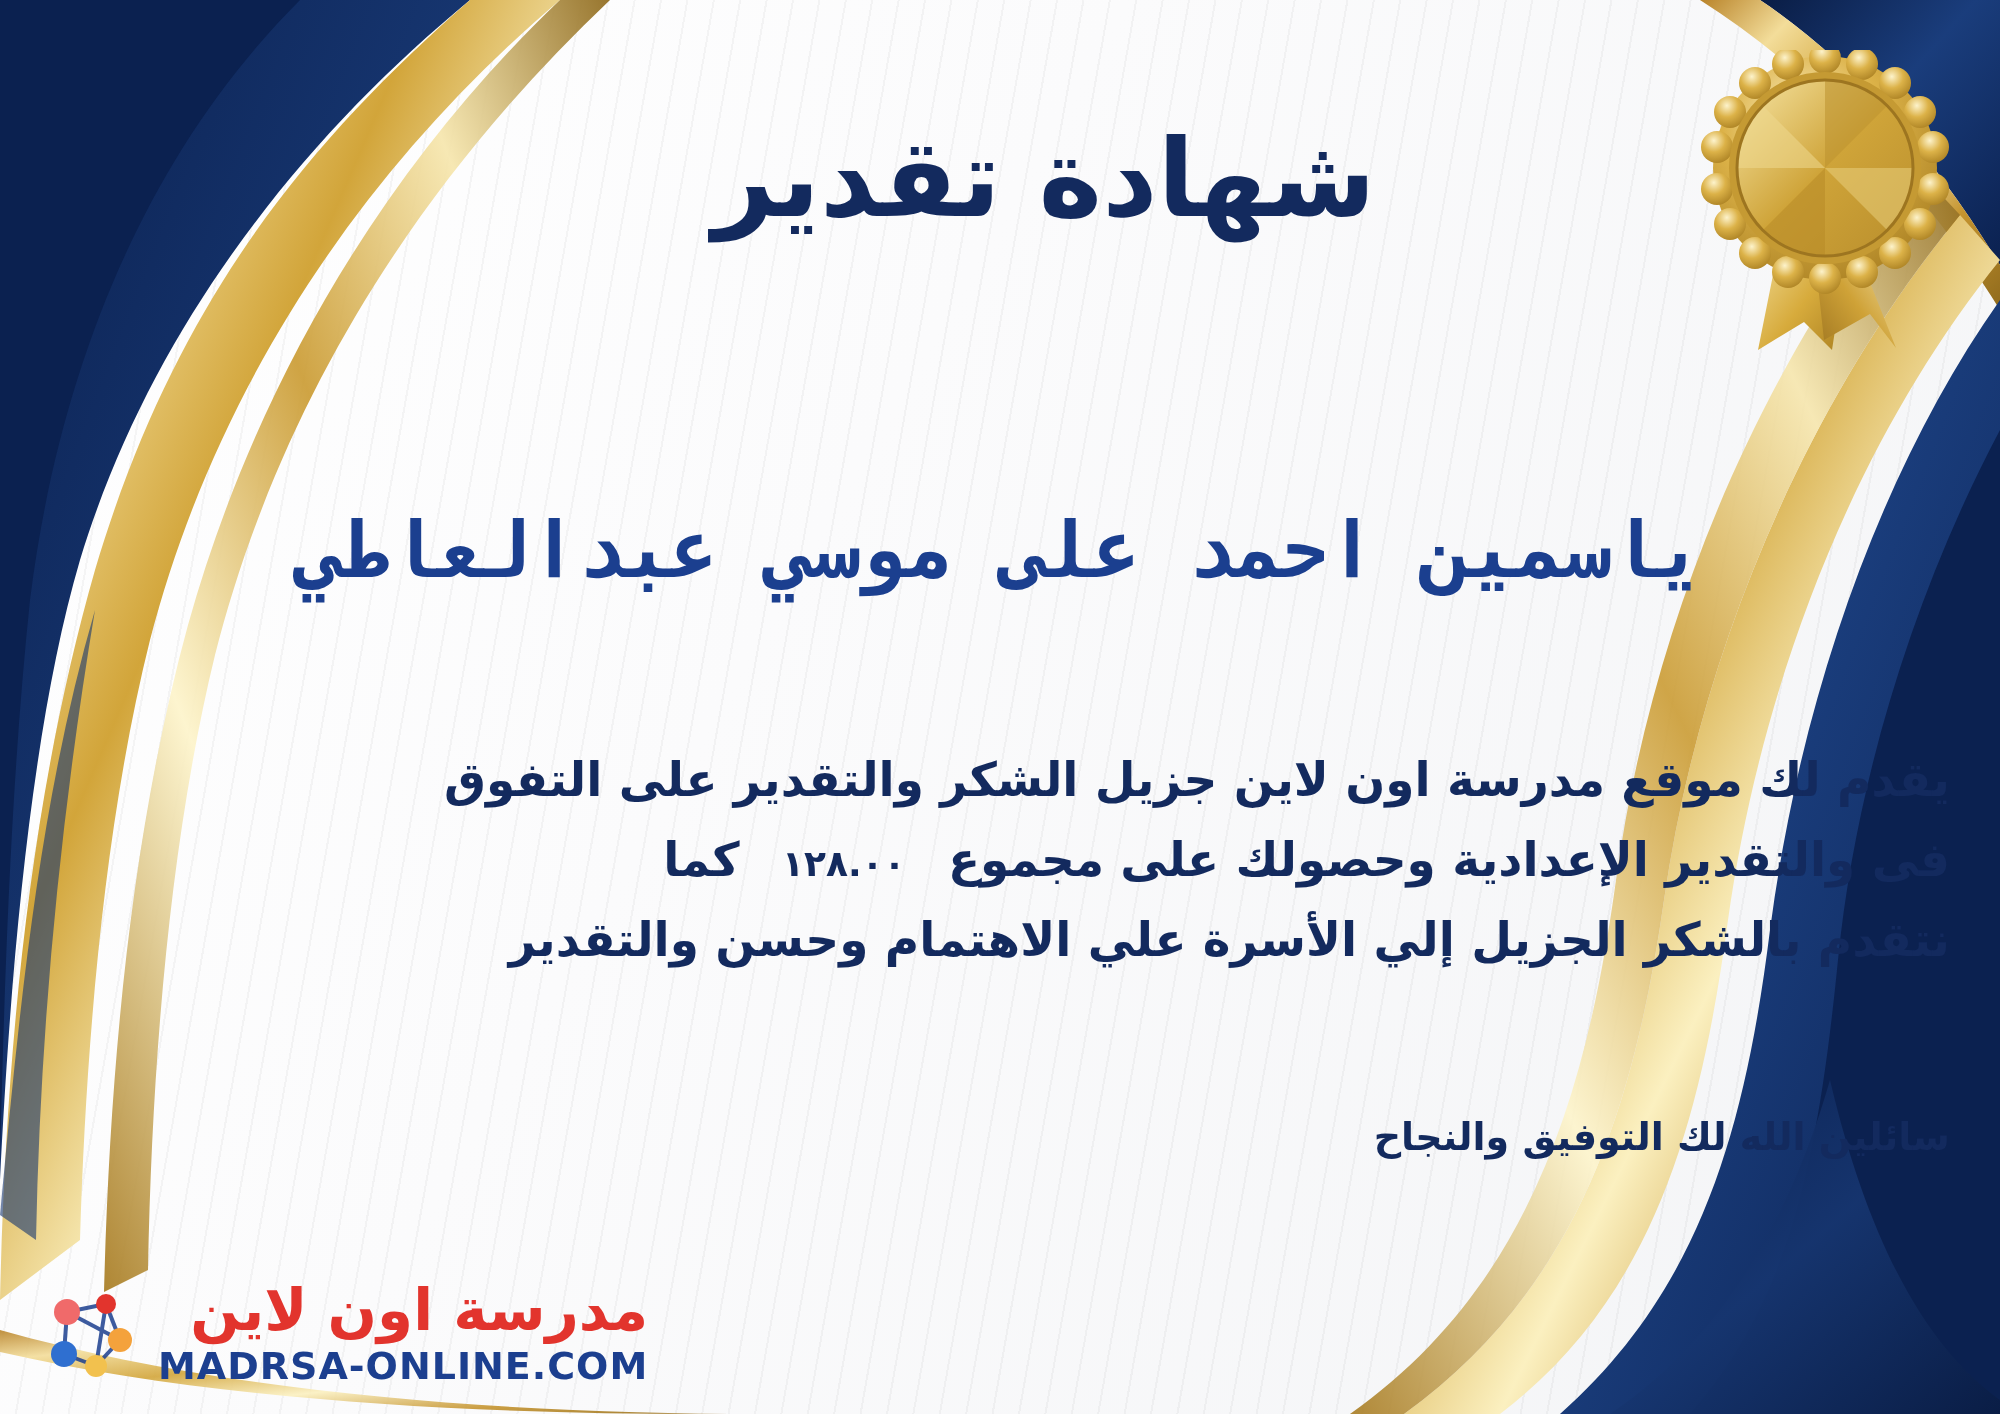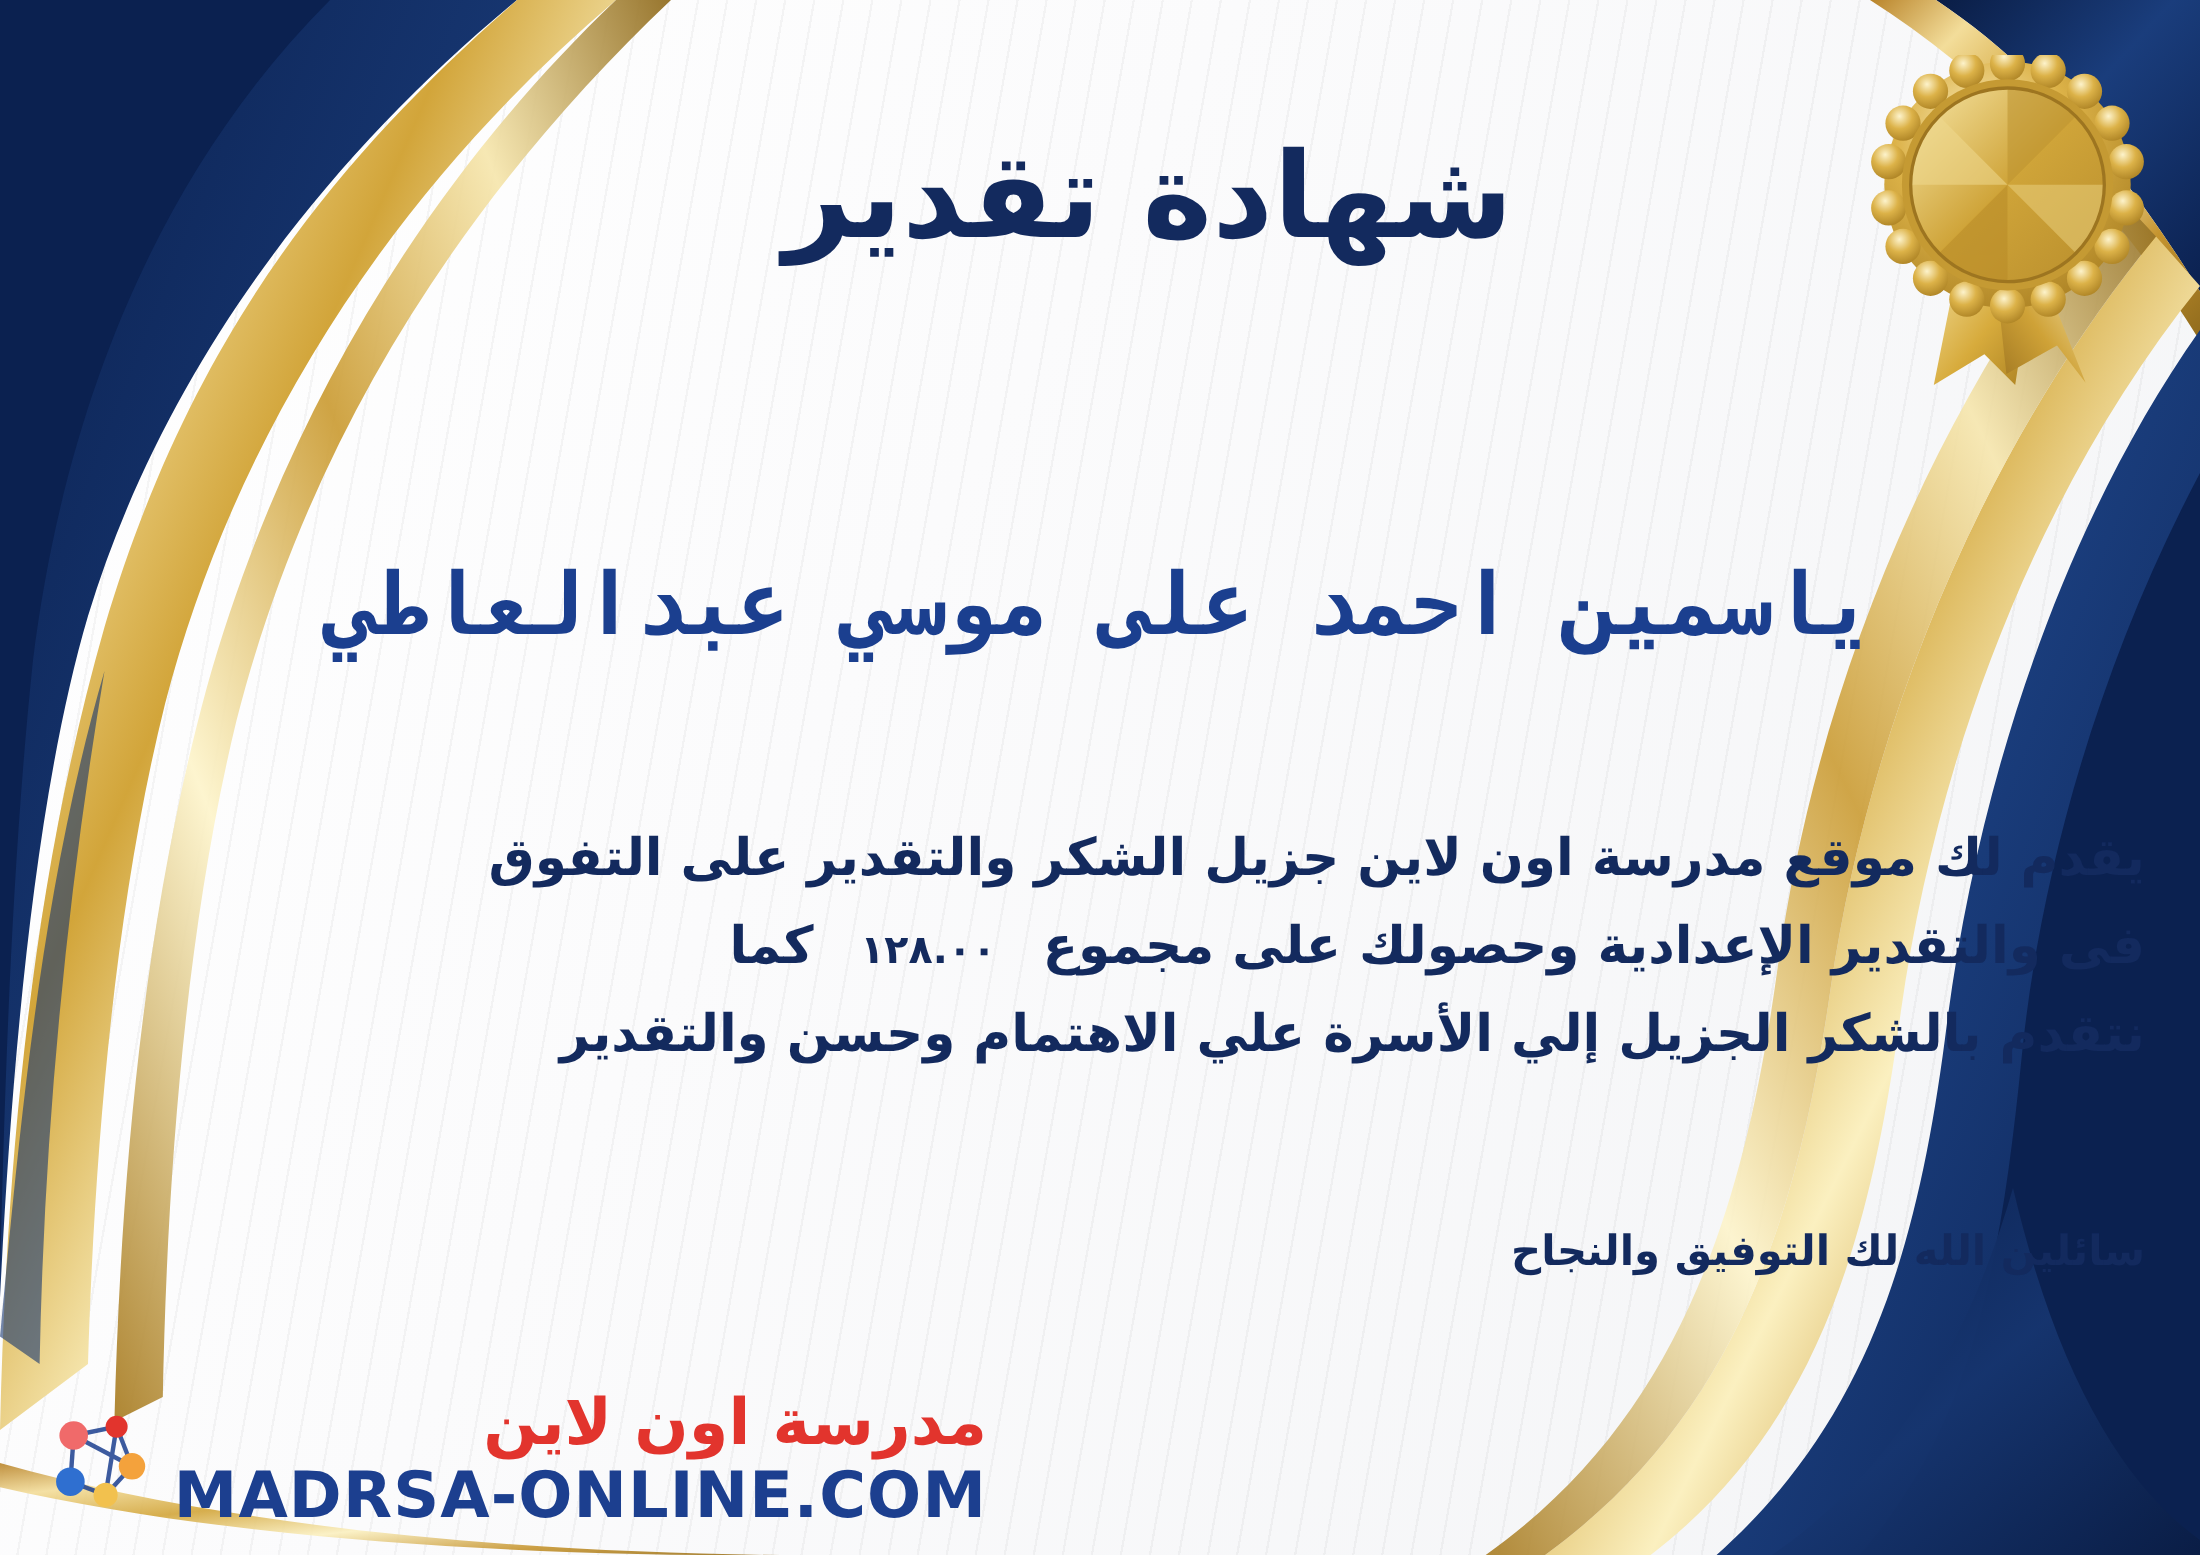--- a/index.html
+++ b/index.html
@@ -133,21 +133,21 @@
   }
   .brand-ar {
     font-size: 58px;
     font-weight: 700;
     color: #e2342d;
     letter-spacing: 0px;
     direction: rtl;
   }
   .brand-url {
     margin-top: 8px;
-    font-size: 58px;
+    font-size: 38px;
     font-weight: 700;
     color: #1c3f8f;
     letter-spacing: 1px;
     direction: ltr;
   }
   .brand-mark { width: 110px; height: 110px; }
 </style>
 </head>
 <body>
 

